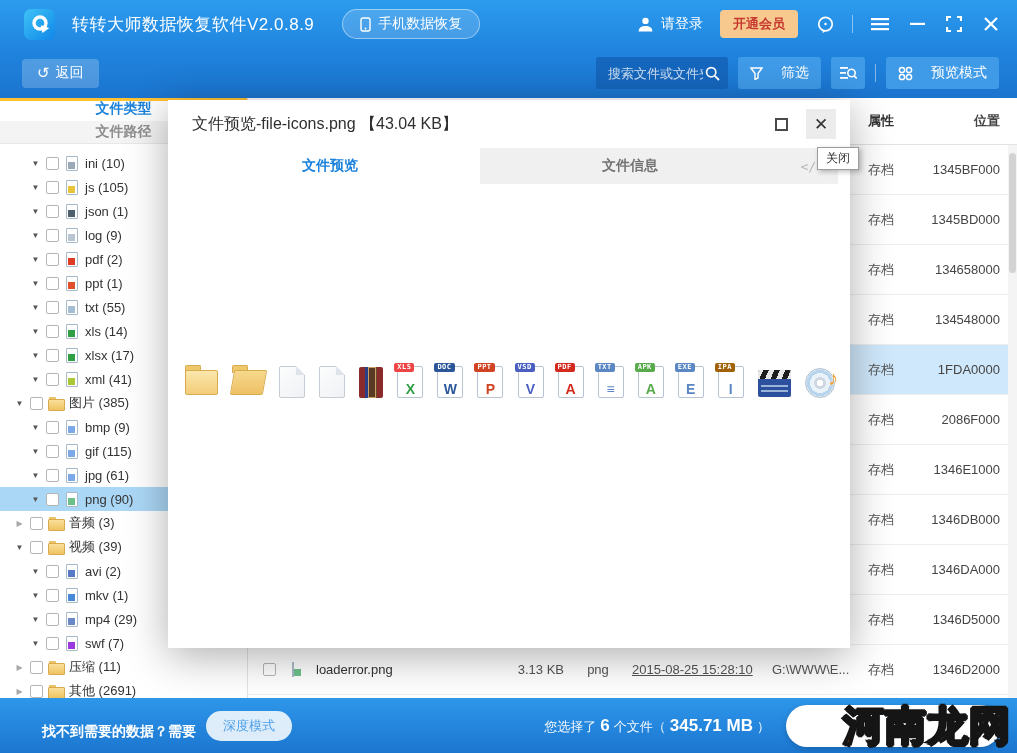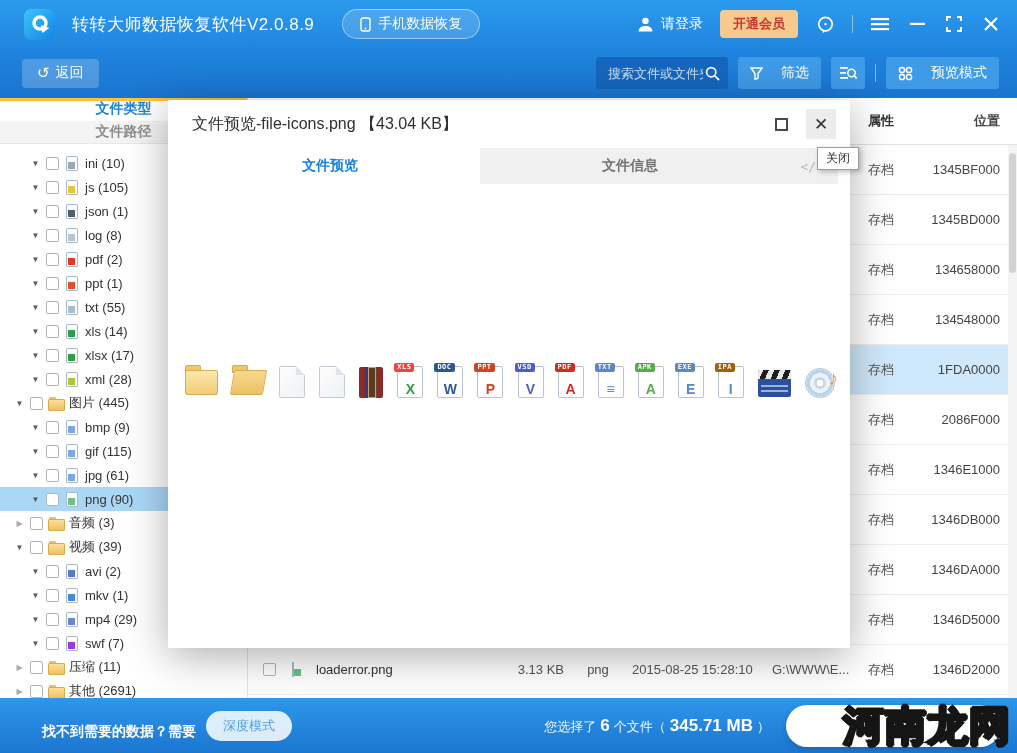--- a/index.html
+++ b/index.html
@@ -68,21 +68,21 @@
   .t-head{height:47px;display:flex;align-items:center;border-bottom:1px solid #e2e2e2;
           font-size:13px;color:#333;font-weight:bold;}
   .t-row{height:50px;display:flex;align-items:center;border-bottom:1px solid #ededed;font-size:13px;color:#555;cursor:pointer;}
   .t-row.selected{background:#cfe8fb;}
   .tcell{padding:0 4px;white-space:nowrap;overflow:hidden;}
   .c-cb{width:42px;display:flex;justify-content:center;}
   .c-icon{width:22px;padding:0;}
   .c-name{width:186px;color:#333;}
   .c-size{width:70px;text-align:right;}
   .c-type{width:60px;text-align:center;}
-  .c-time{width:140px;}
+  .c-time{width:140px;text-decoration:underline;}
   .c-path{width:82px;}
   .c-attr{width:62px;text-align:center;}
   .c-loc{width:96px;text-align:right;padding-right:8px;color:#444;}
   .vscroll{position:absolute;top:47px;right:0;width:9px;bottom:0;background:#f4f4f4;}
   .vthumb{position:absolute;top:8px;left:1px;width:7px;height:120px;background:#d3d3d3;border-radius:4px;cursor:pointer;}
 
   
   .modal{position:absolute;left:168px;top:100px;width:682px;height:548px;background:#fff;
          box-shadow:0 8px 40px rgba(0,0,0,.32);z-index:10;}
   .m-head{height:48px;display:flex;align-items:center;padding:0 14px 0 24px;}
@@ -281,21 +281,21 @@
         <div class="tree-row" style="padding-left: 30px;">
           <span class="arrow ">▼</span>
           <span class="cb"></span>
           <span class="ft ft-doc ft-json"></span>
           <span>json (1)</span>
         </div>
         <div class="tree-row" style="padding-left: 30px;">
           <span class="arrow ">▼</span>
           <span class="cb"></span>
           <span class="ft ft-doc ft-log"></span>
-          <span>log (8)</span>
+          <span>log (9)</span>
         </div>
         <div class="tree-row" style="padding-left: 30px;">
           <span class="arrow ">▼</span>
           <span class="cb"></span>
           <span class="ft ft-doc ft-pdf"></span>
           <span>pdf (2)</span>
         </div>
         <div class="tree-row" style="padding-left: 30px;">
           <span class="arrow ">▼</span>
           <span class="cb"></span>
@@ -317,27 +317,27 @@
         <div class="tree-row" style="padding-left: 30px;">
           <span class="arrow ">▼</span>
           <span class="cb"></span>
           <span class="ft ft-doc ft-xlsx"></span>
           <span>xlsx (17)</span>
         </div>
         <div class="tree-row" style="padding-left: 30px;">
           <span class="arrow ">▼</span>
           <span class="cb"></span>
           <span class="ft ft-doc ft-xml"></span>
-          <span>xml (28)</span>
+          <span>xml (41)</span>
         </div>
         <div class="tree-row" style="padding-left: 14px;">
           <span class="arrow ">▼</span>
           <span class="cb"></span>
           <span class="ft ft-folder"></span>
-          <span>图片 (445)</span>
+          <span>图片 (385)</span>
         </div>
         <div class="tree-row" style="padding-left: 30px;">
           <span class="arrow ">▼</span>
           <span class="cb"></span>
           <span class="ft ft-doc ft-bmp"></span>
           <span>bmp (9)</span>
         </div>
         <div class="tree-row" style="padding-left: 30px;">
           <span class="arrow ">▼</span>
           <span class="cb"></span>

